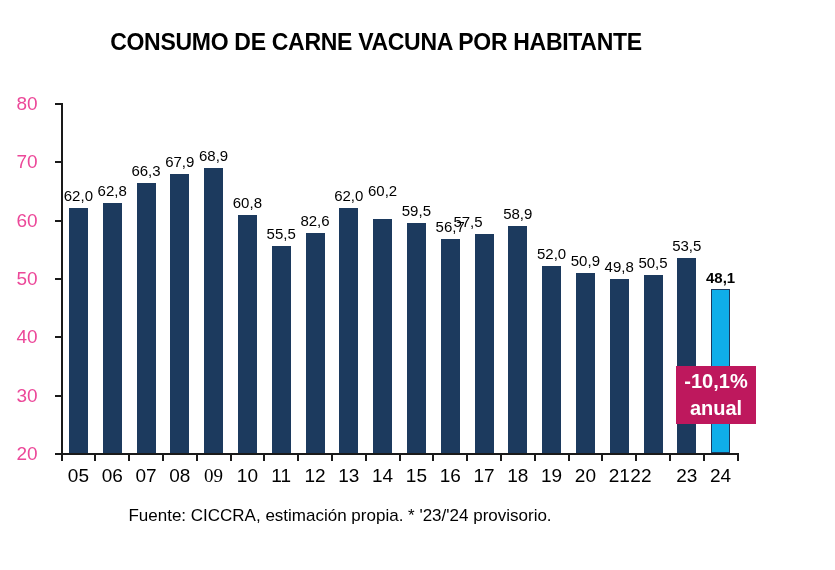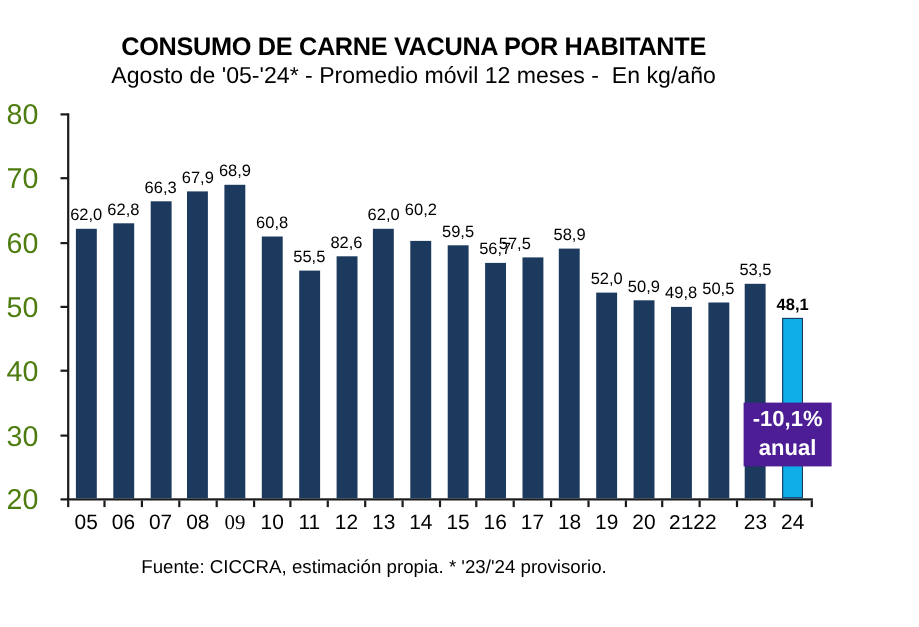--- a/index.html
+++ b/index.html
@@ -39,23 +39,23 @@
   }
   .plot { position: absolute; top: 0; left: 0; width: 835px; height: 570px; }
   .axis-line { position: absolute; background: #1a1a1a; }
   .tick { position: absolute; background: #1a1a1a; }
   .ytick-label {
     position: absolute;
     width: 42px;
     left: 6px;
     height: 22px;
     line-height: 22px;
-    text-align: left;
-    font-size: 26px;
-    color: #4d7c0f;
+    text-align: center;
+    font-size: 19px;
+    color: #ec4899;
   }
   .xtick-label {
     position: absolute;
     top: 465px;
     height: 22px;
     line-height: 22px;
     text-align: center;
     font-size: 19px;
     color: #000;
   }
@@ -96,21 +96,20 @@
     color: #000;
   }
 </style>
 </head>
 <body>
 
 <div class="page">
 
   <div class="title-block">
     <div class="title">CONSUMO DE CARNE VACUNA POR HABITANTE</div>
-    <div class="subtitle">Agosto de '05-'24* - Promedio móvil 12 meses -  En kg/año</div>
   </div>
 
   <div id="plot" class="plot">
       <div class="axis-line" style="left: 60.5px; top: 103px; width: 2px; height: 352px; background: rgb(26, 26, 26);"></div>
       <div class="axis-line" style="left: 60.5px; top: 453px; width: 678px; height: 2px; background: rgb(26, 26, 26);"></div>
       <div class="tick" style="left: 54.5px; top: 453px; width: 7px; height: 2px; background: rgb(26, 26, 26);"></div>
       <div class="ytick-label" style="top: 443px;">20</div>
       <div class="tick" style="left: 54.5px; top: 394.667px; width: 7px; height: 2px; background: rgb(26, 26, 26);"></div>
       <div class="ytick-label" style="top: 384.667px;">30</div>
       <div class="tick" style="left: 54.5px; top: 336.333px; width: 7px; height: 2px; background: rgb(26, 26, 26);"></div>
@@ -187,32 +186,32 @@
       <div class="bar-value" style="left: 494.8px; top: 206.083px;">58,9</div>
       <div class="xtick-label" style="left: 500.9px; width: 33.8px; text-align: center;">18</div>
       <div class="bar" style="left: 542.1px; top: 266.333px; width: 19px; height: 186.667px; background: rgb(28, 58, 94); box-sizing: border-box;"></div>
       <div class="bar-value" style="left: 528.6px; top: 246.333px;">52,0</div>
       <div class="xtick-label" style="left: 534.7px; width: 33.8px;">19</div>
       <div class="bar" style="left: 575.9px; top: 272.75px; width: 19px; height: 180.25px; background: rgb(28, 58, 94); box-sizing: border-box;"></div>
       <div class="bar-value" style="left: 562.4px; top: 252.75px;">50,9</div>
       <div class="xtick-label" style="left: 568.5px; width: 33.8px;">20</div>
       <div class="bar" style="left: 609.7px; top: 279.167px; width: 19px; height: 173.833px; background: rgb(28, 58, 94); box-sizing: border-box;"></div>
       <div class="bar-value" style="left: 596.2px; top: 259.167px;">49,8</div>
-      <div class="xtick-label" style="left: 602.3px; width: 33.8px; font-family: Liberation Mono, monospace;">21</div>
+      <div class="xtick-label" style="left: 602.3px; width: 33.8px;">21</div>
       <div class="bar" style="left: 643.5px; top: 275.083px; width: 19px; height: 177.917px; background: rgb(28, 58, 94); box-sizing: border-box;"></div>
       <div class="bar-value" style="left: 630px; top: 255.083px;">50,5</div>
       <div class="xtick-label" style="left: 624px; width: 33.8px;">22</div>
       <div class="bar" style="left: 677.3px; top: 257.583px; width: 19px; height: 195.417px; background: rgb(28, 58, 94); box-sizing: border-box;"></div>
       <div class="bar-value" style="left: 663.8px; top: 237.583px;">53,5</div>
       <div class="xtick-label" style="left: 669.9px; width: 33.8px;">23</div>
       <div class="bar" style="left: 711.1px; top: 289.083px; width: 19px; height: 163.917px; background: rgb(15, 174, 233); box-sizing: border-box; border: 1.5px solid rgb(28, 58, 94);"></div>
       <div class="bar-value bold" style="left: 697.6px; top: 270px;">48,1</div>
       <div class="xtick-label" style="left: 703.7px; width: 33.8px;">24</div>
     </div>
 
-  <div class="annotation" id="annotation" style="background: #4c1d95; color: rgb(255, 255, 255);">
+  <div class="annotation" id="annotation" style="background: #be185d; color: rgb(255, 255, 255);">
     <div>-10,1%</div>
     <div>anual</div>
   </div>
 
   <div class="footer">Fuente: CICCRA, estimación propia. * '23/'24 provisorio.</div>
 
 </div>
 
 </body></html>

